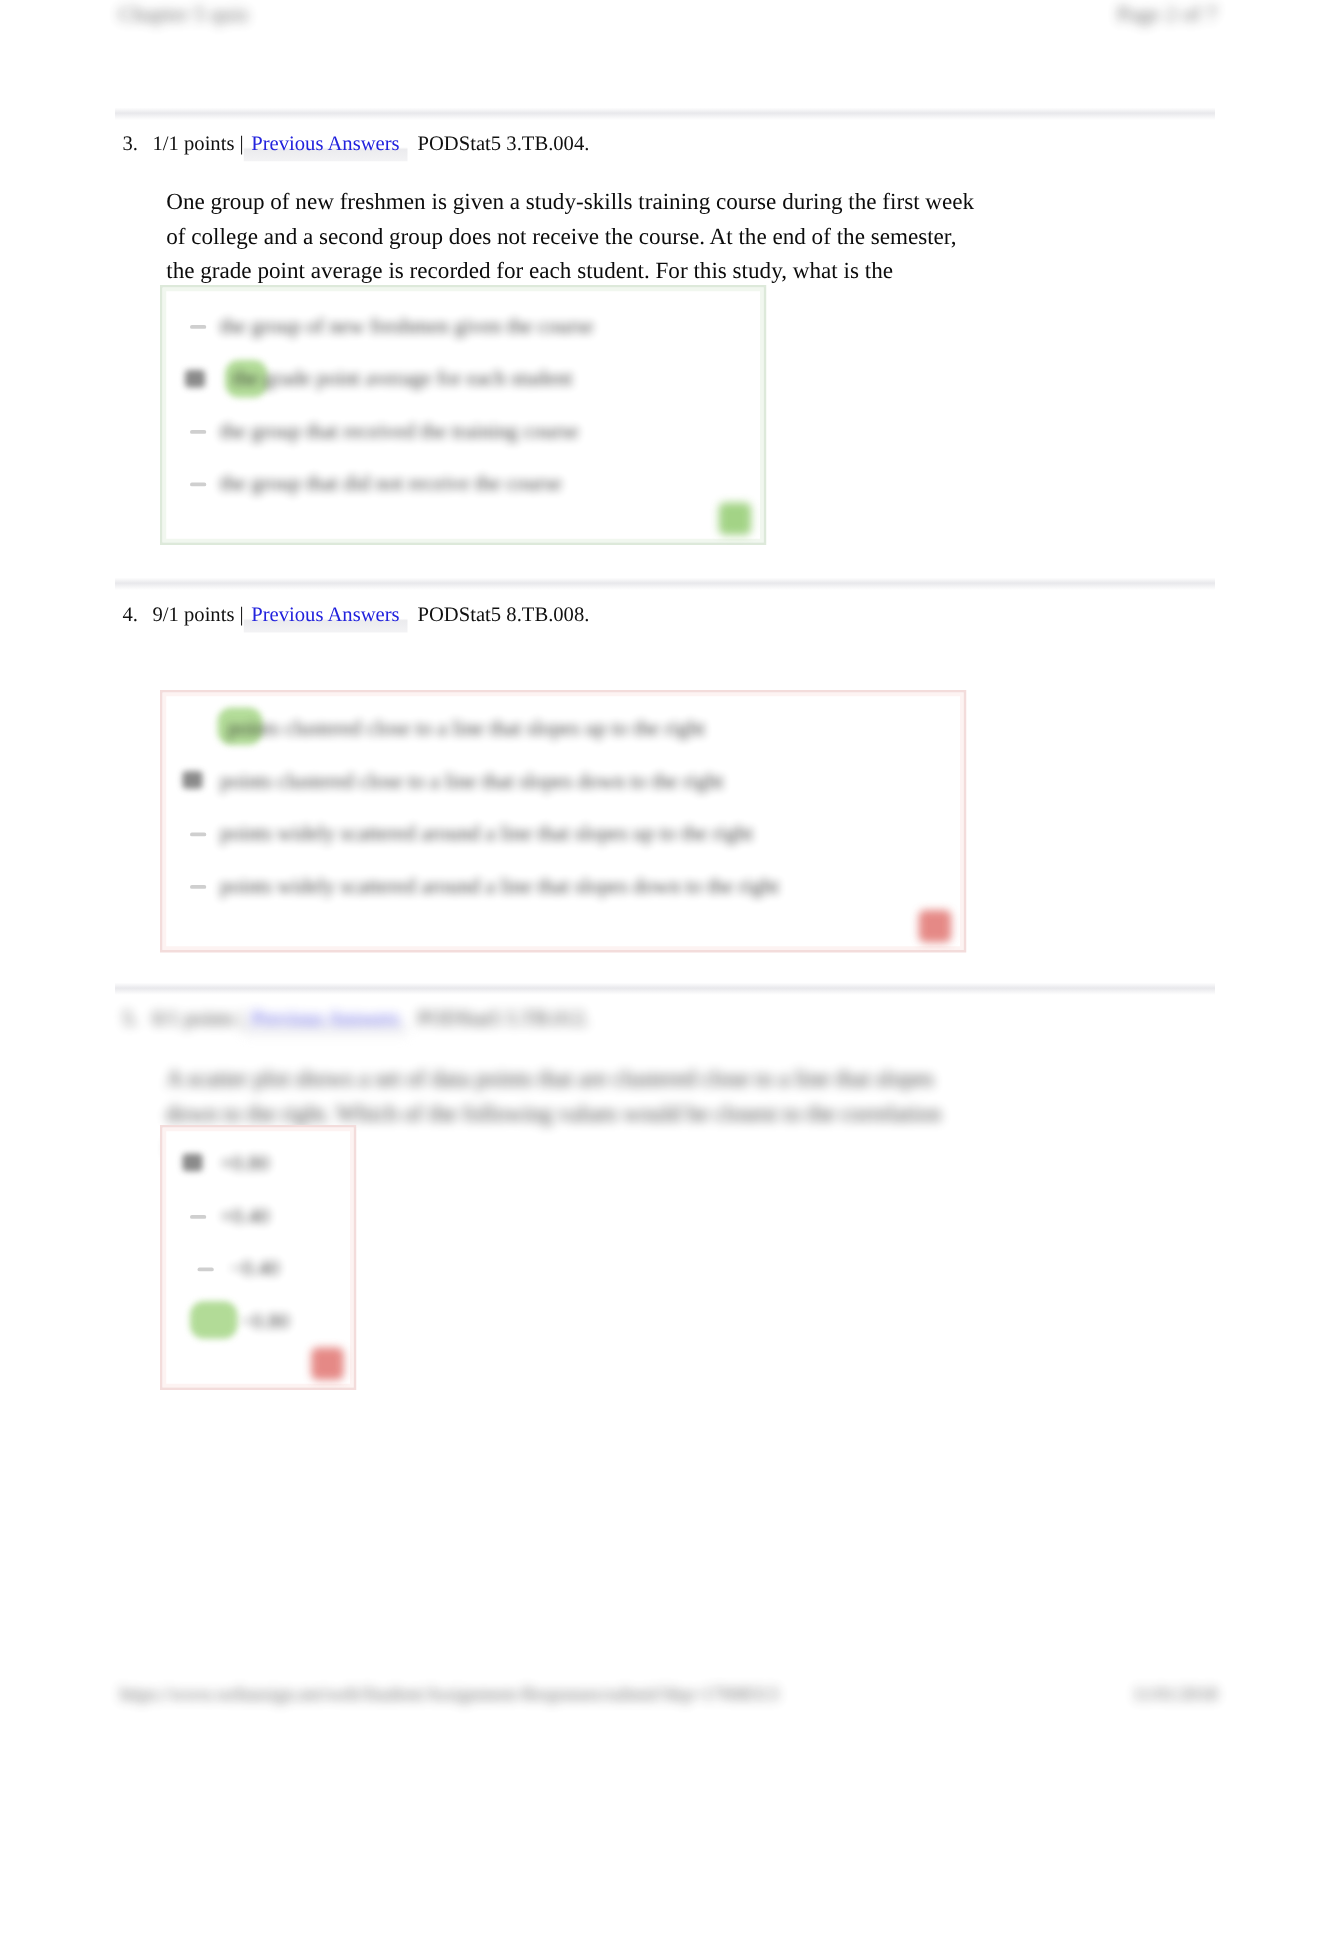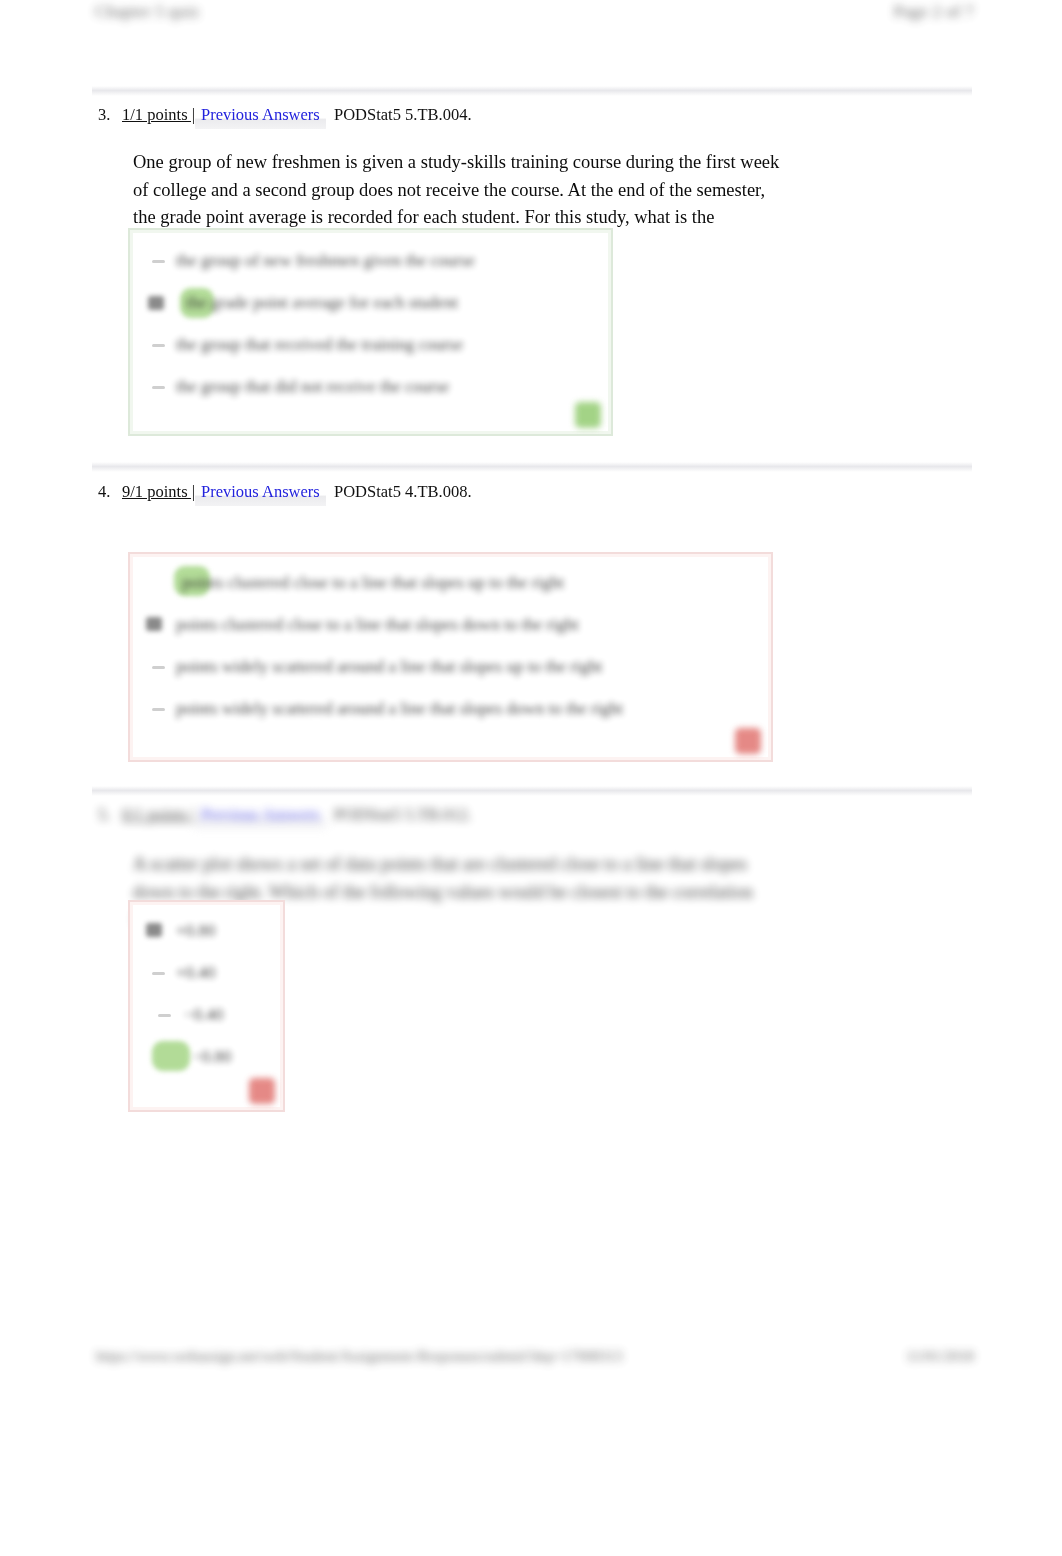--- a/index.html
+++ b/index.html
@@ -49,21 +49,21 @@
   #question-5 { top: 805px; }
 
   .q-meta {
     position: relative;
     height: 26px;
     font-size: 16.5px;
     color: #111;
     white-space: nowrap;
   }
   .q-number { position: absolute; left: 98px; top: 0; }
-  .q-points  { position: absolute; left: 122px; top: 0; text-decoration: underline; }
+  .q-points  { position: absolute; left: 122px; top: 0; }
   .q-prev-wrap {
     position: absolute; left: 195px; top: -1px;
     padding: 1px 6px 4px 6px;
     background: linear-gradient(to bottom, rgba(255,255,255,0) 55%, rgba(233,233,236,.9) 62%, rgba(233,233,236,.55) 100%);
     text-align: center;
   }
   .q-prev {
     color: #2222dd;
     font-size: 16.5px;
   }
@@ -162,21 +162,21 @@
 <div class="divider" id="divider-2"></div>
 <div class="divider" id="divider-3"></div>
 
 <div class="question" id="question-3">
   <div class="q-meta">
     <span class="q-number">3.</span>
     <span class="q-points">1/1 points |</span>
     <span class="q-prev-wrap">
       <span class="q-prev">Previous Answers</span>
     </span>
-    <span class="q-code">PODStat5 5.TB.004.</span>
+    <span class="q-code">PODStat5 3.TB.004.</span>
   </div>
   <div class="q-body" id="q3-body">One group of new freshmen is given a study-skills training course during the first week of college and a second group does not receive the course. At the end of the semester, the grade point average is recorded for each student. For this study, what is the dependent variable?</div>
 </div>
 
 <div class="answer-box correct" id="answer-box-3">
 
   <div class="option-row" style="top:10px;">
     <span class="radio-mark empty" style="left:22px;"></span>
     <span class="option-text blur-heavy" style="left:46px;">the group of new freshmen given the course</span>
   </div>
@@ -199,21 +199,21 @@
   <span class="result-icon check blur-heavy" style="right:10px;bottom:6px;"></span>
 </div>
 
 <div class="question" id="question-4">
   <div class="q-meta">
     <span class="q-number">4.</span>
     <span class="q-points">9/1 points |</span>
     <span class="q-prev-wrap">
       <span class="q-prev">Previous Answers</span>
     </span>
-    <span class="q-code">PODStat5 4.TB.008.</span>
+    <span class="q-code">PODStat5 8.TB.008.</span>
   </div>
 </div>
 
 <div class="answer-box wrong" id="answer-box-4">
 
   <div class="option-row" style="top:8px;">
     <span class="option-hl blur-mid" style="left:44px;top:4px;width:36px;height:30px;"></span>
     <span class="option-text blur-heavy" style="left:52px;">points clustered close to a line that slopes up to the right</span>
   </div>
 

